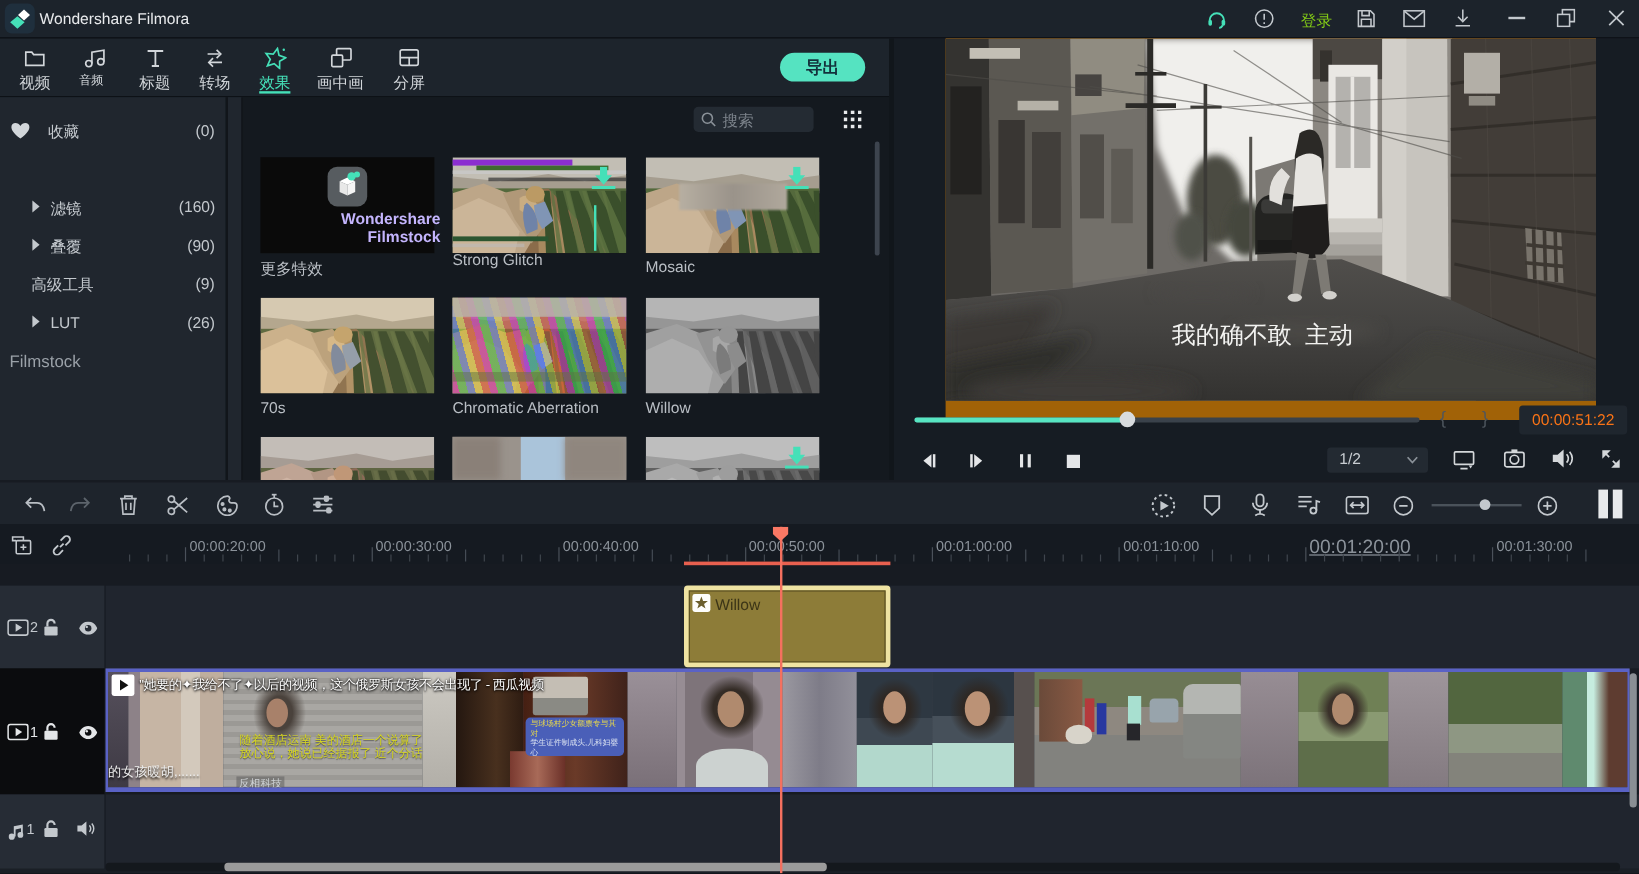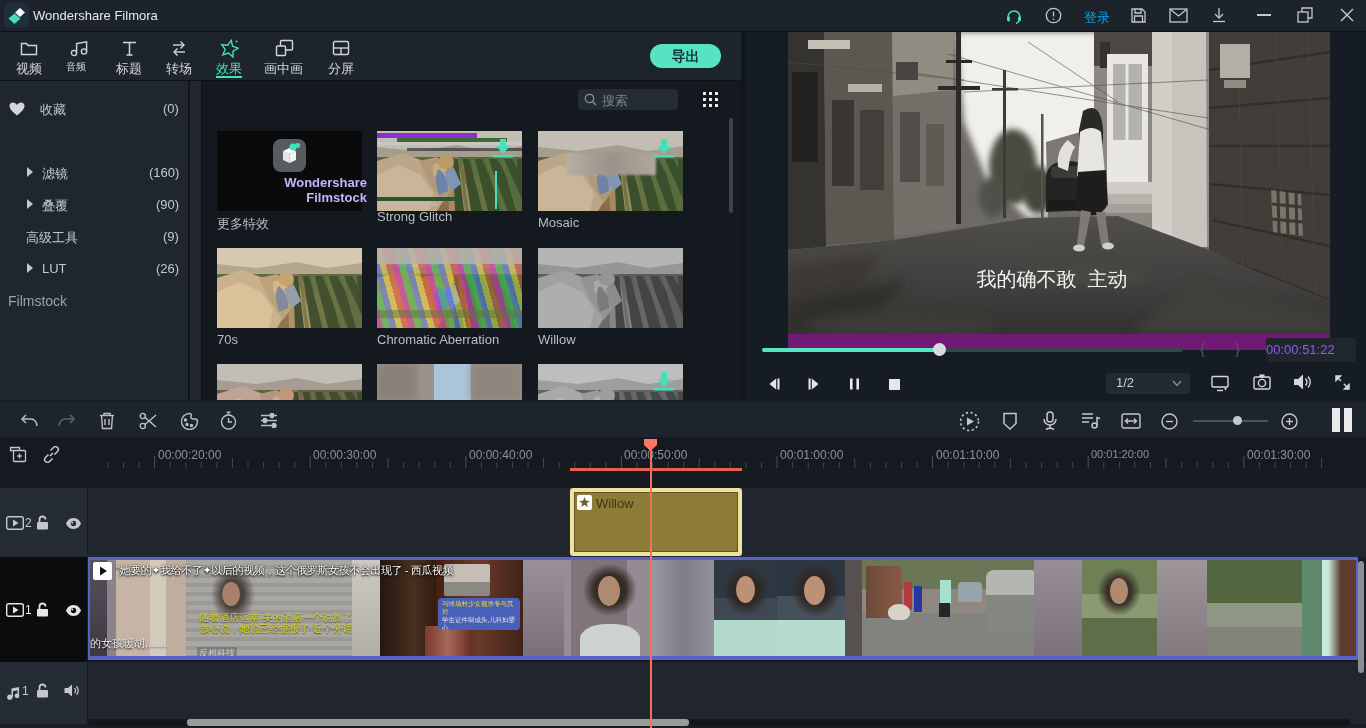--- a/index.html
+++ b/index.html
@@ -24,21 +24,21 @@
     <path d="M3 10 a6 6 0 0 1 12 0"></path>
         <rect x="2" y="9.5" width="3" height="5" rx="1.4" fill="#45e0b8" stroke="none"></rect>
         <rect x="13" y="9.5" width="3" height="5" rx="1.4" fill="#45e0b8" stroke="none"></rect>
         <path d="M14 14 q-1 2 -3 2.3"></path>
   </svg>
   <svg class="abs" style="left:1045px;top:7px;" width="17" height="17" viewBox="0 0 17 17" fill="none" stroke="#c3c8cd" stroke-width="1.3">
     <circle cx="8.5" cy="8.5" r="7.2"></circle>
         <line x1="8.5" y1="4.5" x2="8.5" y2="9.5"></line>
         <line x1="8.5" y1="11.5" x2="8.5" y2="13"></line>
   </svg>
-  <div class="abs" style="left:1084px;top:9px;font-size:13px;color:#0ea5e9;">登录</div>
+  <div class="abs" style="left:1084px;top:9px;font-size:13px;color:#84cc16;">登录</div>
   <svg class="abs" style="left:1130px;top:7px;" width="17" height="17" viewBox="0 0 17 17" fill="none" stroke="#c3c8cd" stroke-width="1.3">
     <path d="M2 2 h10 l3 3 v10 h-13 z"></path>
         <path d="M5 2 v4 h6 v-4"></path>
         <path d="M4.5 15 v-6 h8 v6"></path>
   </svg>
   <svg class="abs" style="left:1169px;top:8px;" width="19" height="15" viewBox="0 0 19 15" fill="none" stroke="#c3c8cd" stroke-width="1.3">
     <rect x="1" y="1" width="17" height="13"></rect>
         <path d="M1.5 1.5 L9.5 8 L17.5 1.5"></path>
   </svg>
   <svg class="abs" style="left:1211px;top:7px;" width="16" height="17" viewBox="0 0 16 17" fill="none" stroke="#c3c8cd" stroke-width="1.3">
@@ -278,21 +278,21 @@
         </svg>
     <svg class="abs" style="left:116px;top:8px;" width="20" height="19" viewBox="0 0 20 19">
           <use href="#dlarrow"></use>
         </svg>
   </div>
 
   <div class="abs" style="left:526px;top:37px;width:4px;height:95px;border-radius:2px;background:#3d444e;"></div>
 </div>
 
 <div class="abs" id="preview" style="left:741px;top:32px;width:625px;height:368px;background:#161c23;border-left:4px solid #11161b;">
-  <div class="abs" style="left:43px;top:0;width:542px;height:318px;background:#701a75;overflow:hidden;">
+  <div class="abs" style="left:43px;top:0;width:542px;height:318px;background:#a16207;overflow:hidden;">
     <svg width="542" height="302" viewBox="0 0 542 302">
       <defs>
         <filter id="b6" x="-30%" y="-30%" width="160%" height="160%">
               <feGaussianBlur stdDeviation="6"></feGaussianBlur>
             </filter>
         <filter id="b3" x="-30%" y="-30%" width="160%" height="160%">
               <feGaussianBlur stdDeviation="3"></feGaussianBlur>
             </filter>
         <linearGradient id="roadg" x1="0" y1="0" x2="0" y2="1">
           <stop offset="0" stop-color="#504e4b"></stop>
@@ -399,21 +399,21 @@
 
       <text x="264" y="254" font-family="Liberation Sans,sans-serif" font-size="20" fill="#f2f2f0" text-anchor="middle">我的确不敢&nbsp;&nbsp;主动</text>
     </svg>
   </div>
 
   <div class="abs" style="left:17px;top:316px;width:421px;height:4px;border-radius:2px;background:#3a424b;"></div>
   <div class="abs" style="left:17px;top:316px;width:177px;height:4px;border-radius:2px;background:#57e5c2;"></div>
   <div class="abs" style="left:188px;top:311px;width:13px;height:13px;border-radius:7px;background:#d8dbde;"></div>
   <div class="abs" style="left:455px;top:308px;font-size:15px;color:#4e565e;">{</div>
   <div class="abs" style="left:490px;top:308px;font-size:15px;color:#4e565e;">}</div>
-  <div class="abs" style="left:521px;top:306px;width:90px;height:24px;background:#1f262e;border-radius:3px;color:#8b5cf6;font-size:13px;line-height:24px;">00:00:51:22</div>
+  <div class="abs" style="left:521px;top:306px;width:90px;height:24px;background:#1f262e;border-radius:3px;color:#f97316;font-size:13px;text-align:center;line-height:24px;">00:00:51:22</div>
 
   <svg class="abs" style="left:23px;top:346px;" width="12" height="12" viewBox="0 0 12 12" fill="#e4e6e8">
         <path d="M8.2 0.5 L1.5 6 L8.2 11.5 Z"></path>
         <rect x="9.4" y="0.5" width="2.1" height="11"></rect>
       </svg>
   <svg class="abs" style="left:63px;top:346px;" width="12" height="12" viewBox="0 0 12 12" fill="#e4e6e8">
         <rect x="0.5" y="0.5" width="2.1" height="11"></rect>
         <path d="M3.8 0.5 L10.5 6 L3.8 11.5 Z"></path>
       </svg>
   <svg class="abs" style="left:104px;top:346px;" width="11" height="12" viewBox="0 0 11 12" fill="#e4e6e8">
@@ -538,21 +538,21 @@
   </svg>
   <svg class="abs" style="left:43px;top:9px;" width="17" height="17" viewBox="0 0 17 17" fill="none" stroke="#c3c8cd" stroke-width="1.5">
     <path d="M7 10 L10 7 M5.5 8.5 l-3 3 a2.8 2.8 0 0 0 4 4 l3 -3 M11.5 8.5 l3 -3 a2.8 2.8 0 0 0 -4 -4 l-3 3"></path>
   </svg>
   <div class="abs" style="left:158px;top:11px;font-size:12px;color:#8b929a;">00:00:20:00</div>
         <div class="abs" style="left:313px;top:11px;font-size:12px;color:#8b929a;">00:00:30:00</div>
         <div class="abs" style="left:469px;top:11px;font-size:12px;color:#8b929a;">00:00:40:00</div>
         <div class="abs" style="left:624px;top:11px;font-size:12px;color:#8b929a;">00:00:50:00</div>
         <div class="abs" style="left:780px;top:11px;font-size:12px;color:#8b929a;">00:01:00:00</div>
         <div class="abs" style="left:936px;top:11px;font-size:12px;color:#8b929a;">00:01:10:00</div>
-        <div class="abs" style="left:1091px;top:11px;font-size:11px;color:#8b929a;">00:01:20:00</div>
+        <div class="abs" style="left:1091px;top:11px;font-size:16px;color:#8b929a;text-decoration:underline;">00:01:20:00</div>
         <div class="abs" style="left:1247px;top:11px;font-size:12px;color:#8b929a;">00:01:30:00</div>
   <svg class="abs" style="left:0;top:0;" width="1366" height="33">
           <line x1="108.0" y1="25" x2="108.0" y2="31" stroke="#3f454d" stroke-width="1"></line>
           <line x1="123.5" y1="25" x2="123.5" y2="31" stroke="#3f454d" stroke-width="1"></line>
           <line x1="139.1" y1="25" x2="139.1" y2="31" stroke="#3f454d" stroke-width="1"></line>
           <line x1="154.6" y1="19" x2="154.6" y2="31" stroke="#4a515a" stroke-width="1"></line>
           <line x1="170.2" y1="25" x2="170.2" y2="31" stroke="#3f454d" stroke-width="1"></line>
           <line x1="185.8" y1="25" x2="185.8" y2="31" stroke="#3f454d" stroke-width="1"></line>
           <line x1="201.3" y1="25" x2="201.3" y2="31" stroke="#3f454d" stroke-width="1"></line>
           <line x1="216.9" y1="25" x2="216.9" y2="31" stroke="#3f454d" stroke-width="1"></line>

